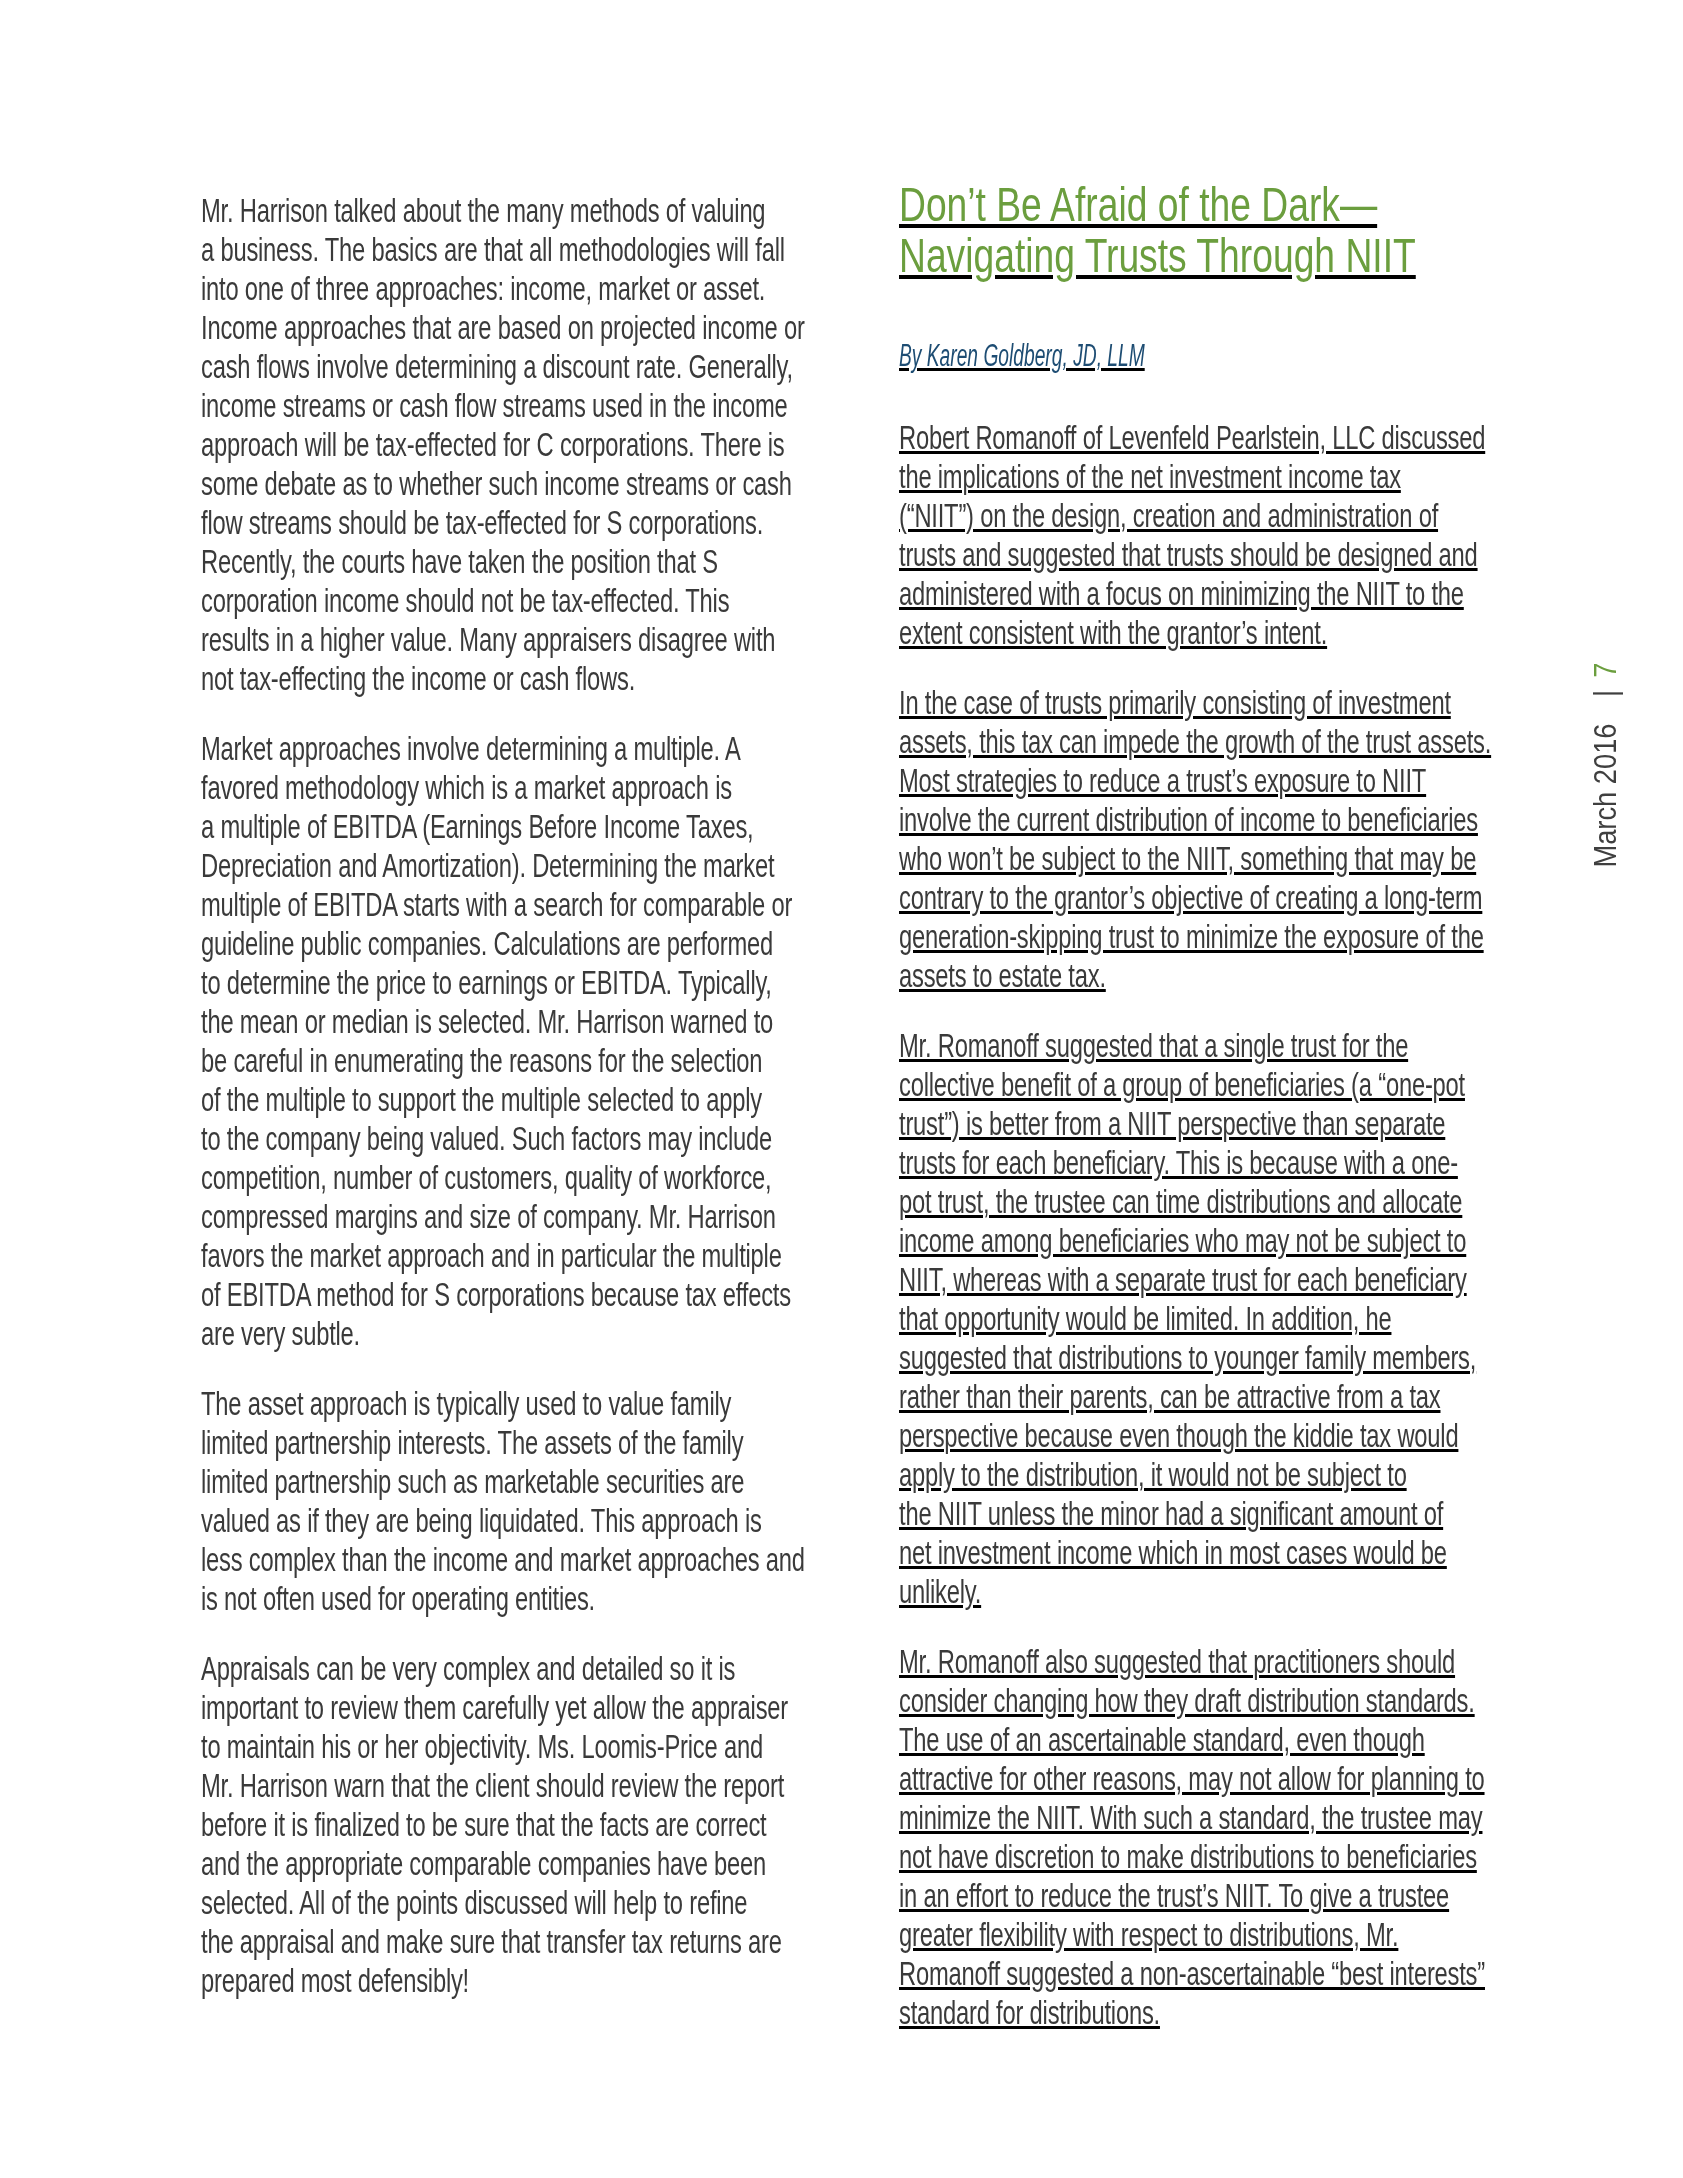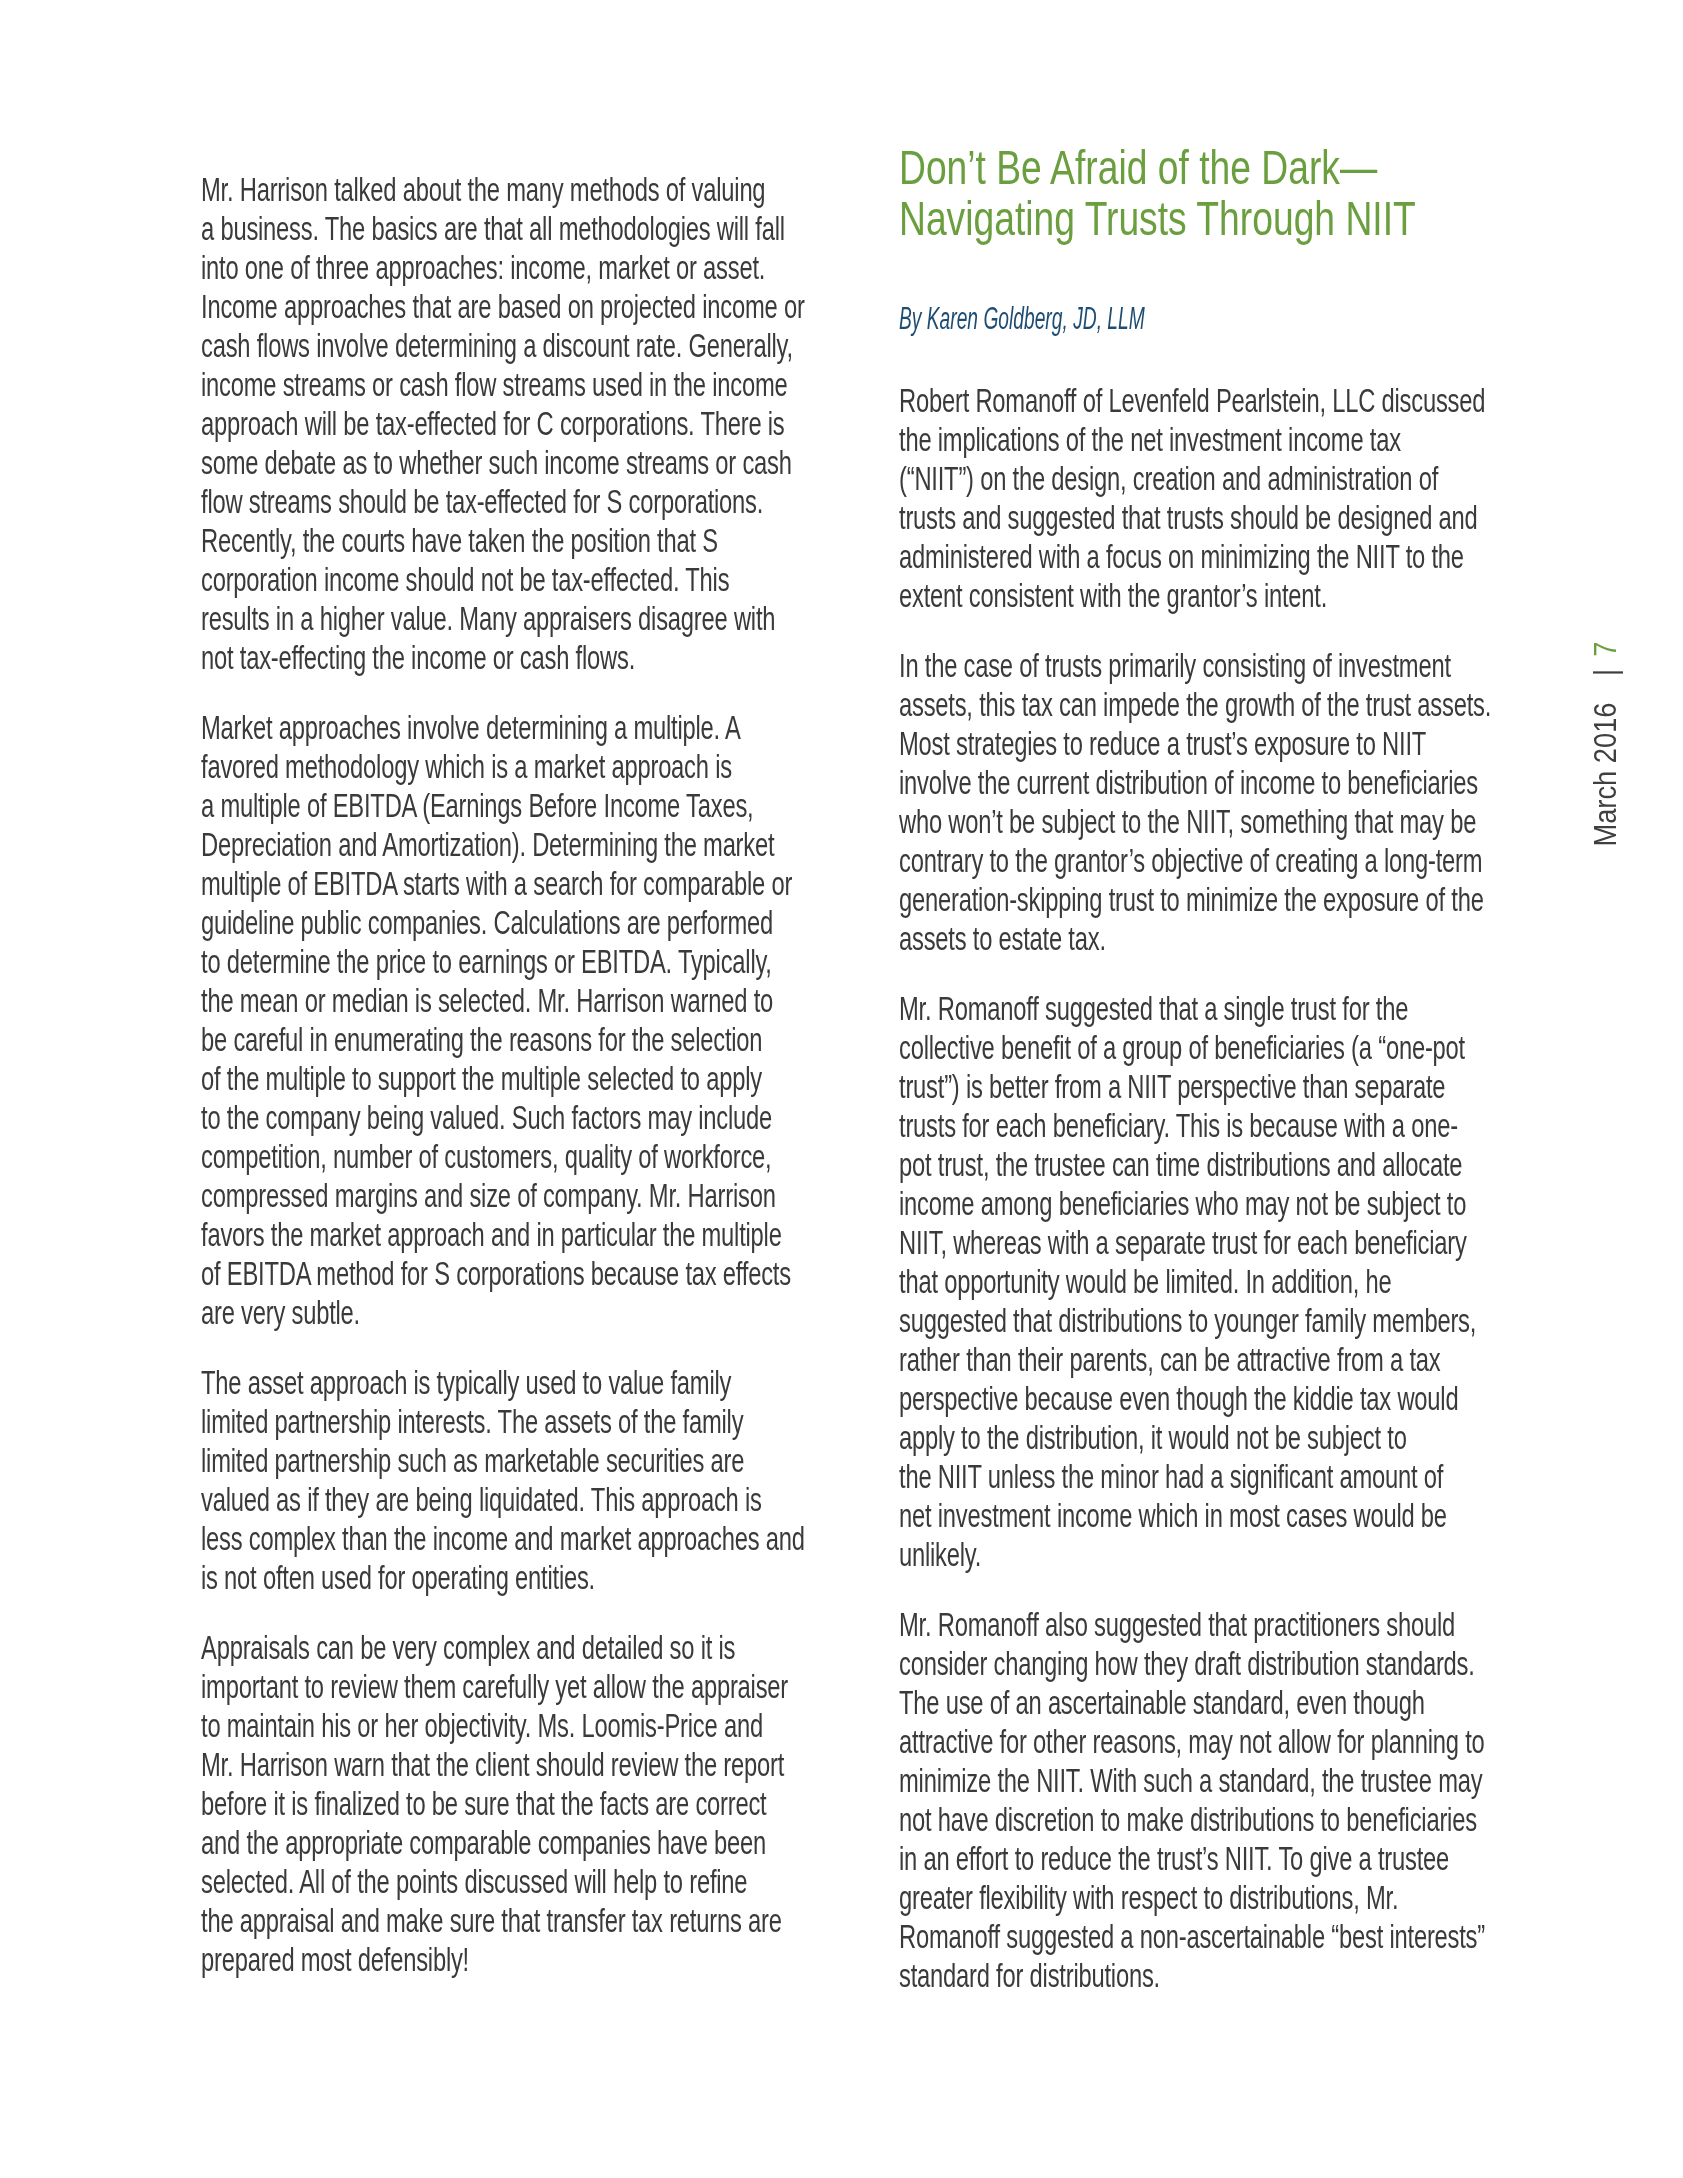--- a/index.html
+++ b/index.html
@@ -11,35 +11,37 @@
     width: 1683px;
     height: 2178px;
     position: relative;
     overflow: hidden;
     font-family: "Liberation Sans", "DejaVu Sans", sans-serif;
   }
   .page {
     position: absolute;
     inset: 0;
     background: #ffffff;
+    margin-top: 21px;
   }
   
   .col {
     position: absolute;
     top: 0;
   }
   .col-left {
     left: 201px;
     top: 170px;
     width: 653px;
   }
   .col-right {
     left: 899px;
-    top: 142px;
+    top: 158px;
     width: 665px;
+    text-decoration: underline;
   }
   p.body-par {
     margin: 0 0 31px 0;
     font-size: 33px;
     line-height: 39px;
     letter-spacing: -0.3px;
     color: #3a3a3a;
     white-space: pre;
     transform: scaleX(0.72);
     transform-origin: 0 0;

